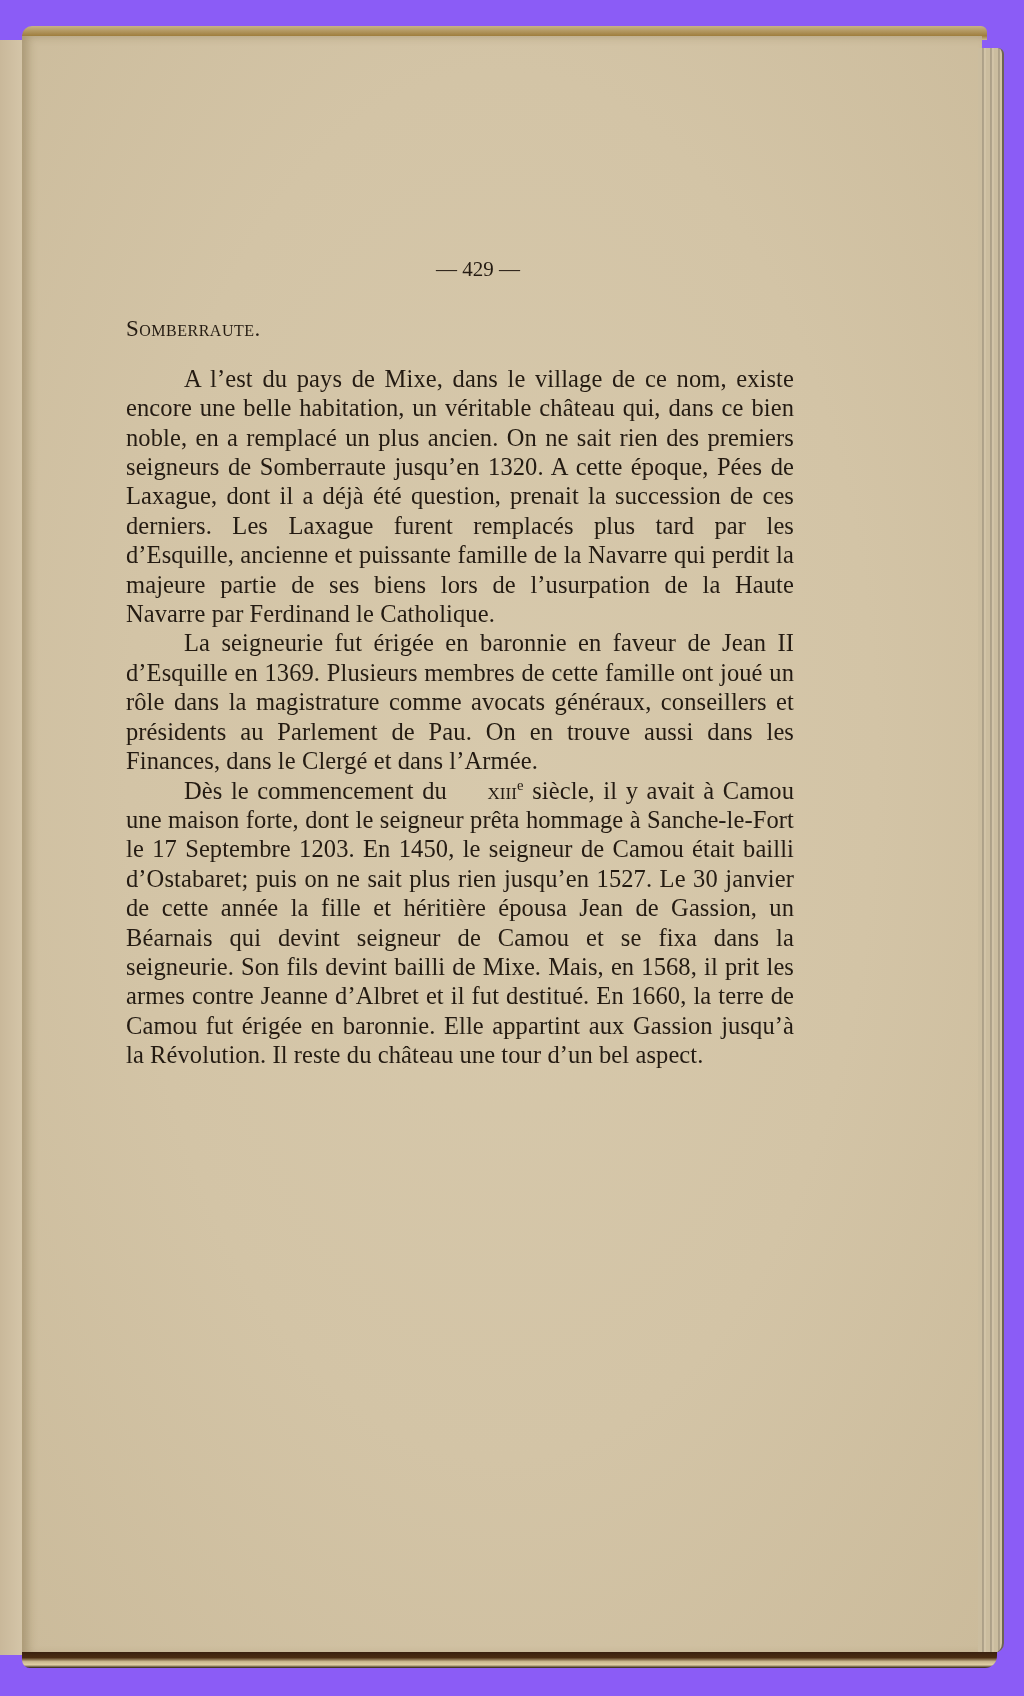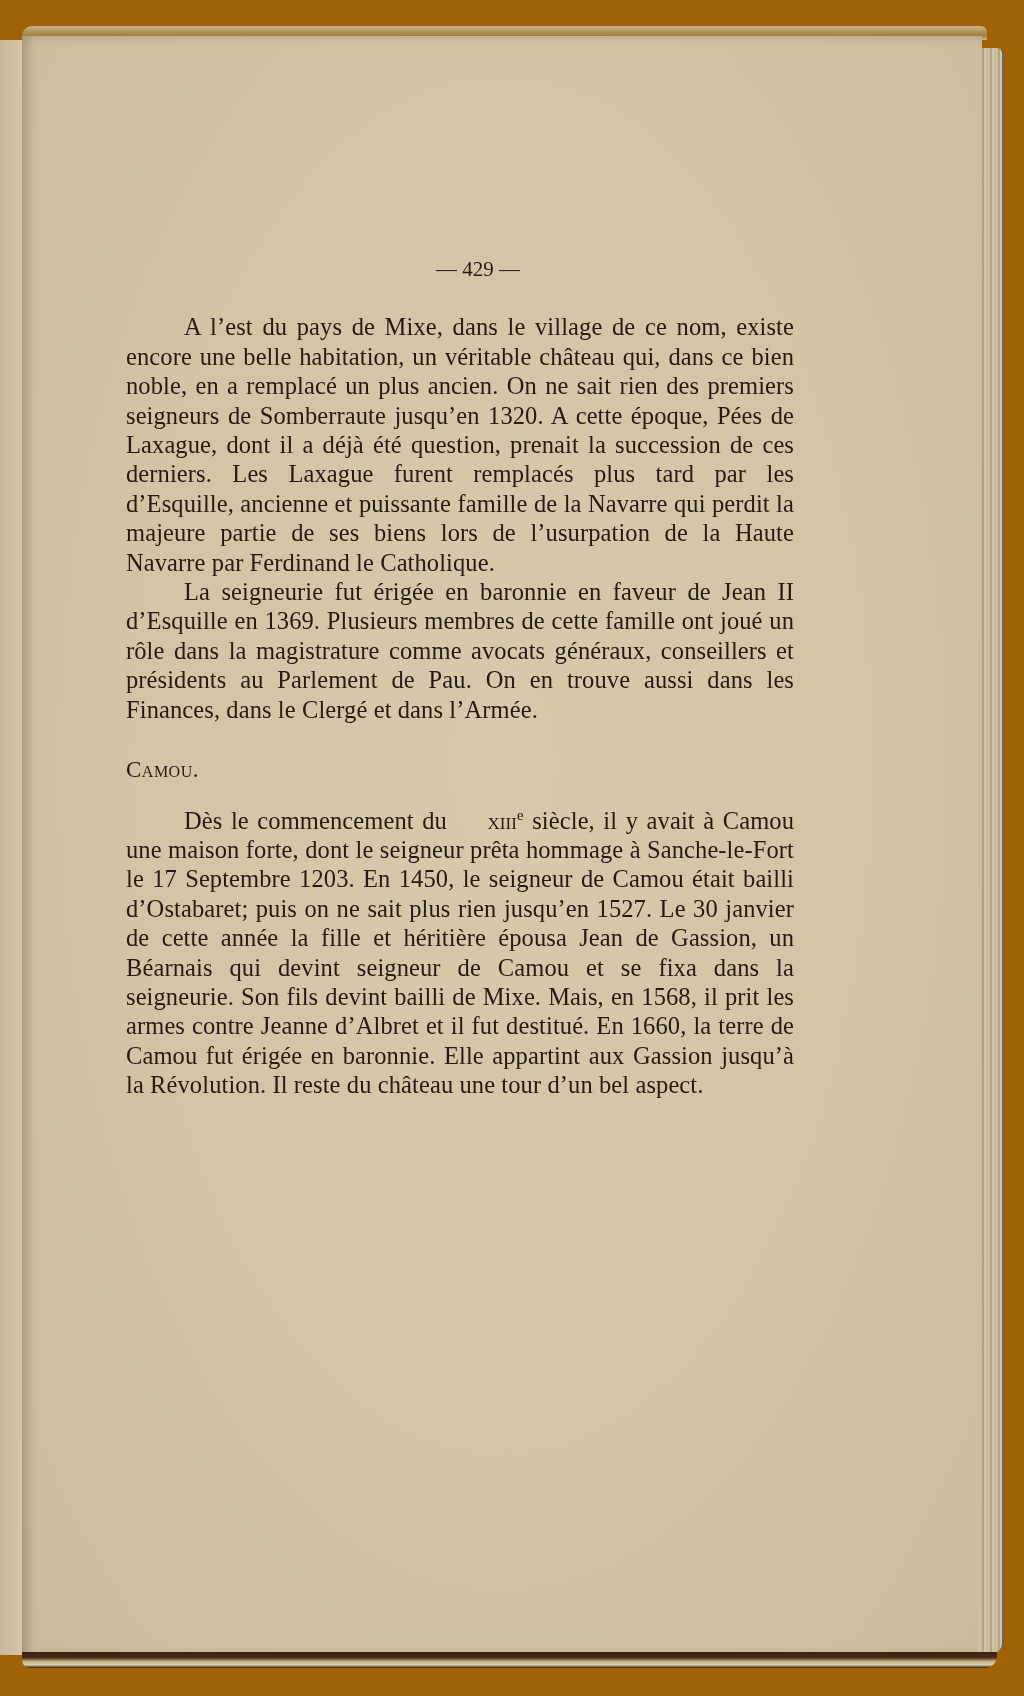--- a/index.html
+++ b/index.html
@@ -7,21 +7,21 @@
       padding: 0;
       width: 1024px;
       height: 1696px;
       overflow: hidden;
       background: #141311;
     }
     .scene {
       position: relative;
       width: 1024px;
       height: 1696px;
-      background: #a16207;
+      background: #8b5cf6;
     }
     .left-page-sliver {
       position: absolute;
       left: 0;
       top: 40px;
       width: 22px;
       height: 1615px;
       background: linear-gradient(to right, #c9b89a, #d4c5a8);
       border-right: 1px solid #8a7a58;
     }
@@ -117,19 +117,19 @@
   <div class="left-page-sliver"></div>
   <div class="top-edge"></div>
   <div class="page"></div>
   <div class="page-edges"></div>
   <div class="bottom-edge"></div>
 
   <div class="text-block">
     <div class="folio">— 429 —</div>
 
 
+    <div class="heading">Somberraute.</div>
     <p class="indent">A l’est du pays de Mixe, dans le village de ce nom, existe encore une belle habitation, un véritable château qui, dans ce bien noble, en a remplacé un plus ancien. On ne sait rien des premiers seigneurs de Somberraute jusqu’en 1320. A cette époque, Pées de Laxague, dont il a déjà été question, prenait la succession de ces derniers. Les Laxague furent remplacés plus tard par les d’Esquille, ancienne et puissante famille de la Navarre qui perdit la majeure partie de ses biens lors de l’usurpation de la Haute Navarre par Ferdinand le Catholique.</p>
     <p class="indent">La seigneurie fut érigée en baronnie en faveur de Jean II d’Esquille en 1369. Plusieurs membres de cette famille ont joué un rôle dans la magistrature comme avocats généraux, conseillers et présidents au Parlement de Pau. On en trouve aussi dans les Finances, dans le Clergé et dans l’Armée.</p>
 
-    <div class="heading second">Camou.</div>
     <p class="indent"><span>Dès le commencement du </span><span class="sc">xiii</span><span class="sup">e</span><span> siècle, il y avait à Camou une maison forte, dont le seigneur prêta hommage à Sanche-le-Fort le 17 Septembre 1203. En 1450, le seigneur de Camou était bailli d’Ostabaret; puis on ne sait plus rien jusqu’en 1527. Le 30 janvier de cette année la fille et héritière épousa Jean de Gassion, un Béarnais qui devint seigneur de Camou et se fixa dans la seigneurie. Son fils devint bailli de Mixe. Mais, en 1568, il prit les armes contre Jeanne d’Albret et il fut destitué. En 1660, la terre de Camou fut érigée en baronnie. Elle appartint aux Gassion jusqu’à la Révolution. Il reste du château une tour d’un bel aspect.</span></p>
   </div>
 </div>
 
 </body></html>

